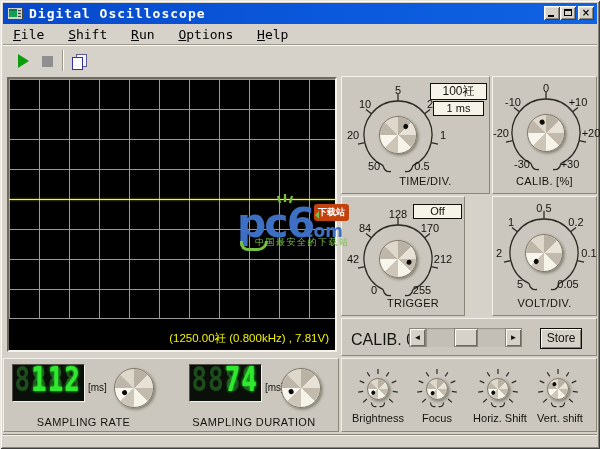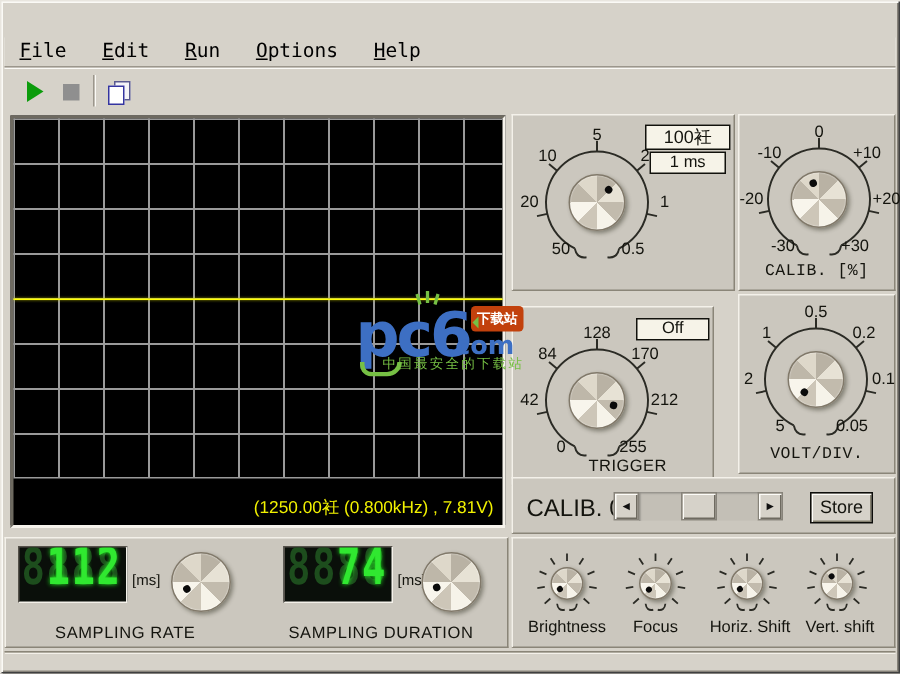--- a/index.html
+++ b/index.html
@@ -56,21 +56,21 @@
   .wm-suffix{position:absolute;left:297px;top:221px;font:bold 17px "DejaVu Sans",sans-serif;color:#3d6fc3;}
   .wm-bubble{position:absolute;left:314px;top:204px;background:#c2410c;color:#fff;font:bold 9px "Liberation Sans",sans-serif;
     padding:2px 4px;border-radius:3px;white-space:nowrap;}
   .wm-bubble::after{content:"";position:absolute;left:-3px;bottom:2px;border:4px solid transparent;border-right-color:#76c044;}
   .wm-tagline{position:absolute;left:255px;top:236px;font:9px "Liberation Sans",sans-serif;color:#76c044;letter-spacing:1.5px;white-space:nowrap;text-align:right;}
   .wm-smile{position:absolute;left:240px;top:241px;width:28px;height:10px;border:3px solid #76c044;border-top:none;border-radius:0 0 18px 14px;}
   
   .panel{position:absolute;background:#cbc7be;border:1px solid;border-color:#f4f1ea #8a8578 #8a8578 #f4f1ea;}
   .p-td{left:341px;top:76px;width:149px;height:118px;}
   .p-cal{left:492px;top:76px;width:105px;height:118px;}
-  .p-tr{left:341px;top:204px;width:135px;height:120px;}
+  .p-tr{left:341px;top:196px;width:124px;height:120px;}
   .p-vd{left:492px;top:196px;width:105px;height:120px;}
   .p-cb{left:341px;top:318px;width:256px;height:38px;}
   .p-adj{left:341px;top:358px;width:256px;height:74px;}
   .p-smp{left:3px;top:358px;width:336px;height:74px;}
   .statusbar{position:absolute;left:3px;top:434px;width:594px;height:12px;background:#d6d2c9;
     border-top:1px solid #8a8578;box-shadow:inset 0 1px 0 #f4f1ea;}
   
   .dw{position:absolute;width:0;height:0;}
   .dial-svg{position:absolute;left:-60px;top:-60px;}
   .dial-svg-sm{position:absolute;left:-22px;top:-22px;}
@@ -83,21 +83,21 @@
   .knob.med{width:40px;height:40px;}
   .arm{position:absolute;inset:0;border-radius:50%;}
   .dot{position:absolute;left:50%;top:4px;width:5px;height:5px;margin-left:-2.5px;background:#0a0a0a;border-radius:50%;}
   .knob.sm .dot{top:2px;width:4px;height:4px;margin-left:-2px;}
   .knob.med .dot{top:6px;}
   .kl{position:absolute;font-size:11px;color:#14140e;transform:translate(-50%,-50%);white-space:nowrap;}
   .p0{left:0;top:-45px}.p1{left:32px;top:-31px}.p2{left:45px;top:0}.p3{left:24px;top:31px}
   .p4{left:-24px;top:31px}.p5{left:-45px;top:0}.p6{left:-33px;top:-31px}
   .gtitle{position:absolute;bottom:6px;font-size:11px;text-align:center;color:#14140e;letter-spacing:.3px;}
   .p-td .gtitle,.p-tr .gtitle{left:20px;right:0;}
-  .p-cal .gtitle,.p-vd .gtitle{left:0;right:0;font-family:Liberation Mono, monospace;}
+  .p-cal .gtitle,.p-vd .gtitle{left:0;right:0;}
   .readout{position:absolute;background:#f6f3e8;border:1px solid #11110c;font-size:12px;text-align:center;color:#14140e;}
   .r1{right:2px;top:6px;width:57px;height:17px;line-height:15px;}
   .r2{right:5px;top:24px;width:51px;height:15px;line-height:13px;font-size:11px;}
   .r-off{right:2px;top:7px;width:49px;height:15px;line-height:13px;font-size:11px;}
   
   .cb-label{position:absolute;left:9px;top:12px;font-size:16px;}
   .sb{position:absolute;left:67px;top:9px;width:113px;height:19px;display:flex;}
   .sb-btn{width:17px;height:19px;background:#d6d2c9;border:1px solid #87837a;
     box-shadow:inset 1px 1px 0 #fdfcf8, inset -1px -1px 0 #6e6a60;
     font-size:8px;text-align:center;line-height:17px;color:#111;}
@@ -116,24 +116,37 @@
   .led-ghost{color:#1d4d1d;}
   .led-val{color:#30e830;text-shadow:0 0 3px #2f2;}
   .ms{position:absolute;top:23px;font-size:10px;color:#14140e;}
   .smp-label{position:absolute;top:57px;text-align:center;font-size:11px;letter-spacing:.4px;}
 </style>
 </head>
 <body>
 
 <div class="window">
 
+  <div class="titlebar">
+    <div class="app-icon"></div>
+    <span class="title-text">Digital Oscilloscope</span>
+    <div class="tb-btns">
+      <div class="tb-btn">
+          <span class="glyph-min"></span>
+        </div>
+      <div class="tb-btn">
+          <span class="glyph-max"></span>
+        </div>
+      <div class="tb-btn close"><span>×</span></div>
+    </div>
+  </div>
 
   <div class="menubar">
     <span class="menu-item">File</span>
-    <span class="menu-item">Edit</span>
+    <span class="menu-item">Shift</span>
     <span class="menu-item">Run</span>
     <span class="menu-item">Options</span>
     <span class="menu-item">Help</span>
   </div>
 
   <div class="toolbar">
     <div class="tool-btn" style="left:10px">
         <span class="ico-play"></span>
       </div>
     <div class="tool-btn" style="left:34px">
@@ -166,20 +179,21 @@
       <span class="kl p5">20</span>
       <span class="kl p6">10</span>
       <div class="knob big">
           <div class="arm" style="transform: rotate(40deg);">
             <i class="dot"></i>
           </div>
         </div>
     </div>
     <div class="readout r1">100衽</div>
     <div class="readout r2">1 ms</div>
+    <div class="gtitle">TIME/DIV.</div>
   </div>
 
   <div class="panel p-cal">
     <div class="dw" style="left:53px;top:56px">
       <svg class="dial-svg" width="120" height="120" viewBox="0 0 120 120">
         <path d="M45.2 90.6 A34 34 0 1 1 74.8 90.6" fill="none" stroke="#2b2b25" stroke-width="1.3"></path>
         <path d="M45.2 90.6 Q46.5 97.5 53 96.5 M74.8 90.6 Q73.5 97.5 67 96.5" fill="none" stroke="#2b2b25" stroke-width="1.3"></path>
         <path d="M60 26 L60 19 M86.6 38.8 L92 34.4 M93.2 67.6 L100 69.1 M33.4 38.8 L28 34.4 M26.8 67.6 L20 69.1" stroke="#2b2b25" stroke-width="1.3"></path>
       </svg>
       <span class="kl p0">0</span>

